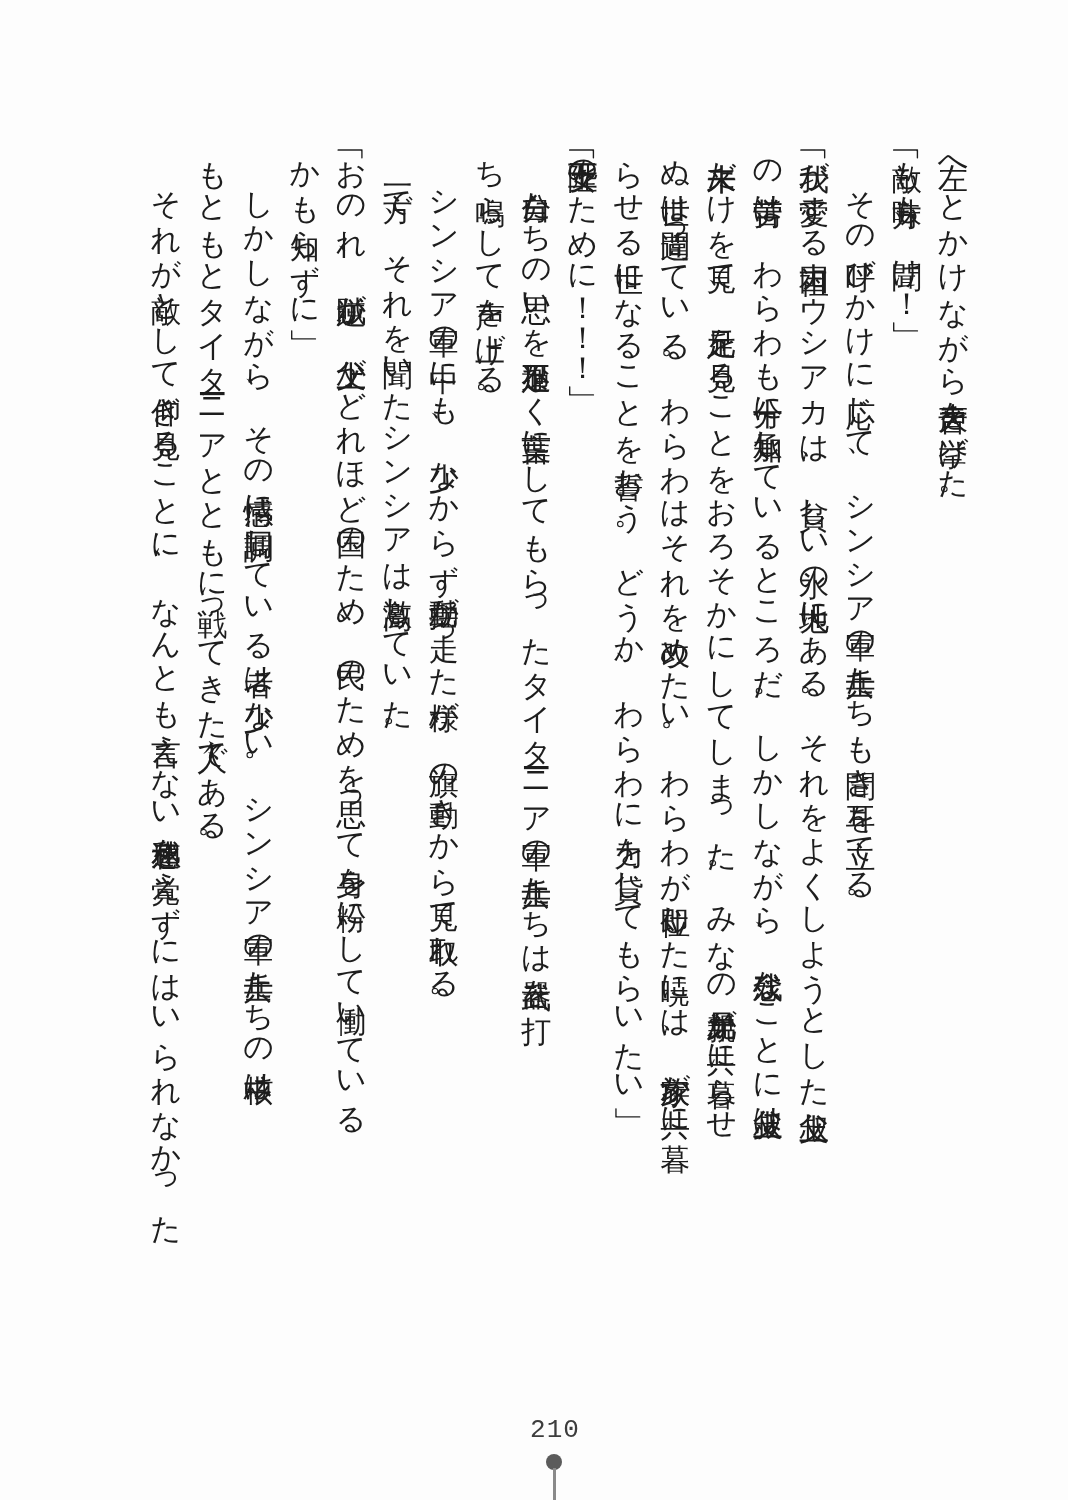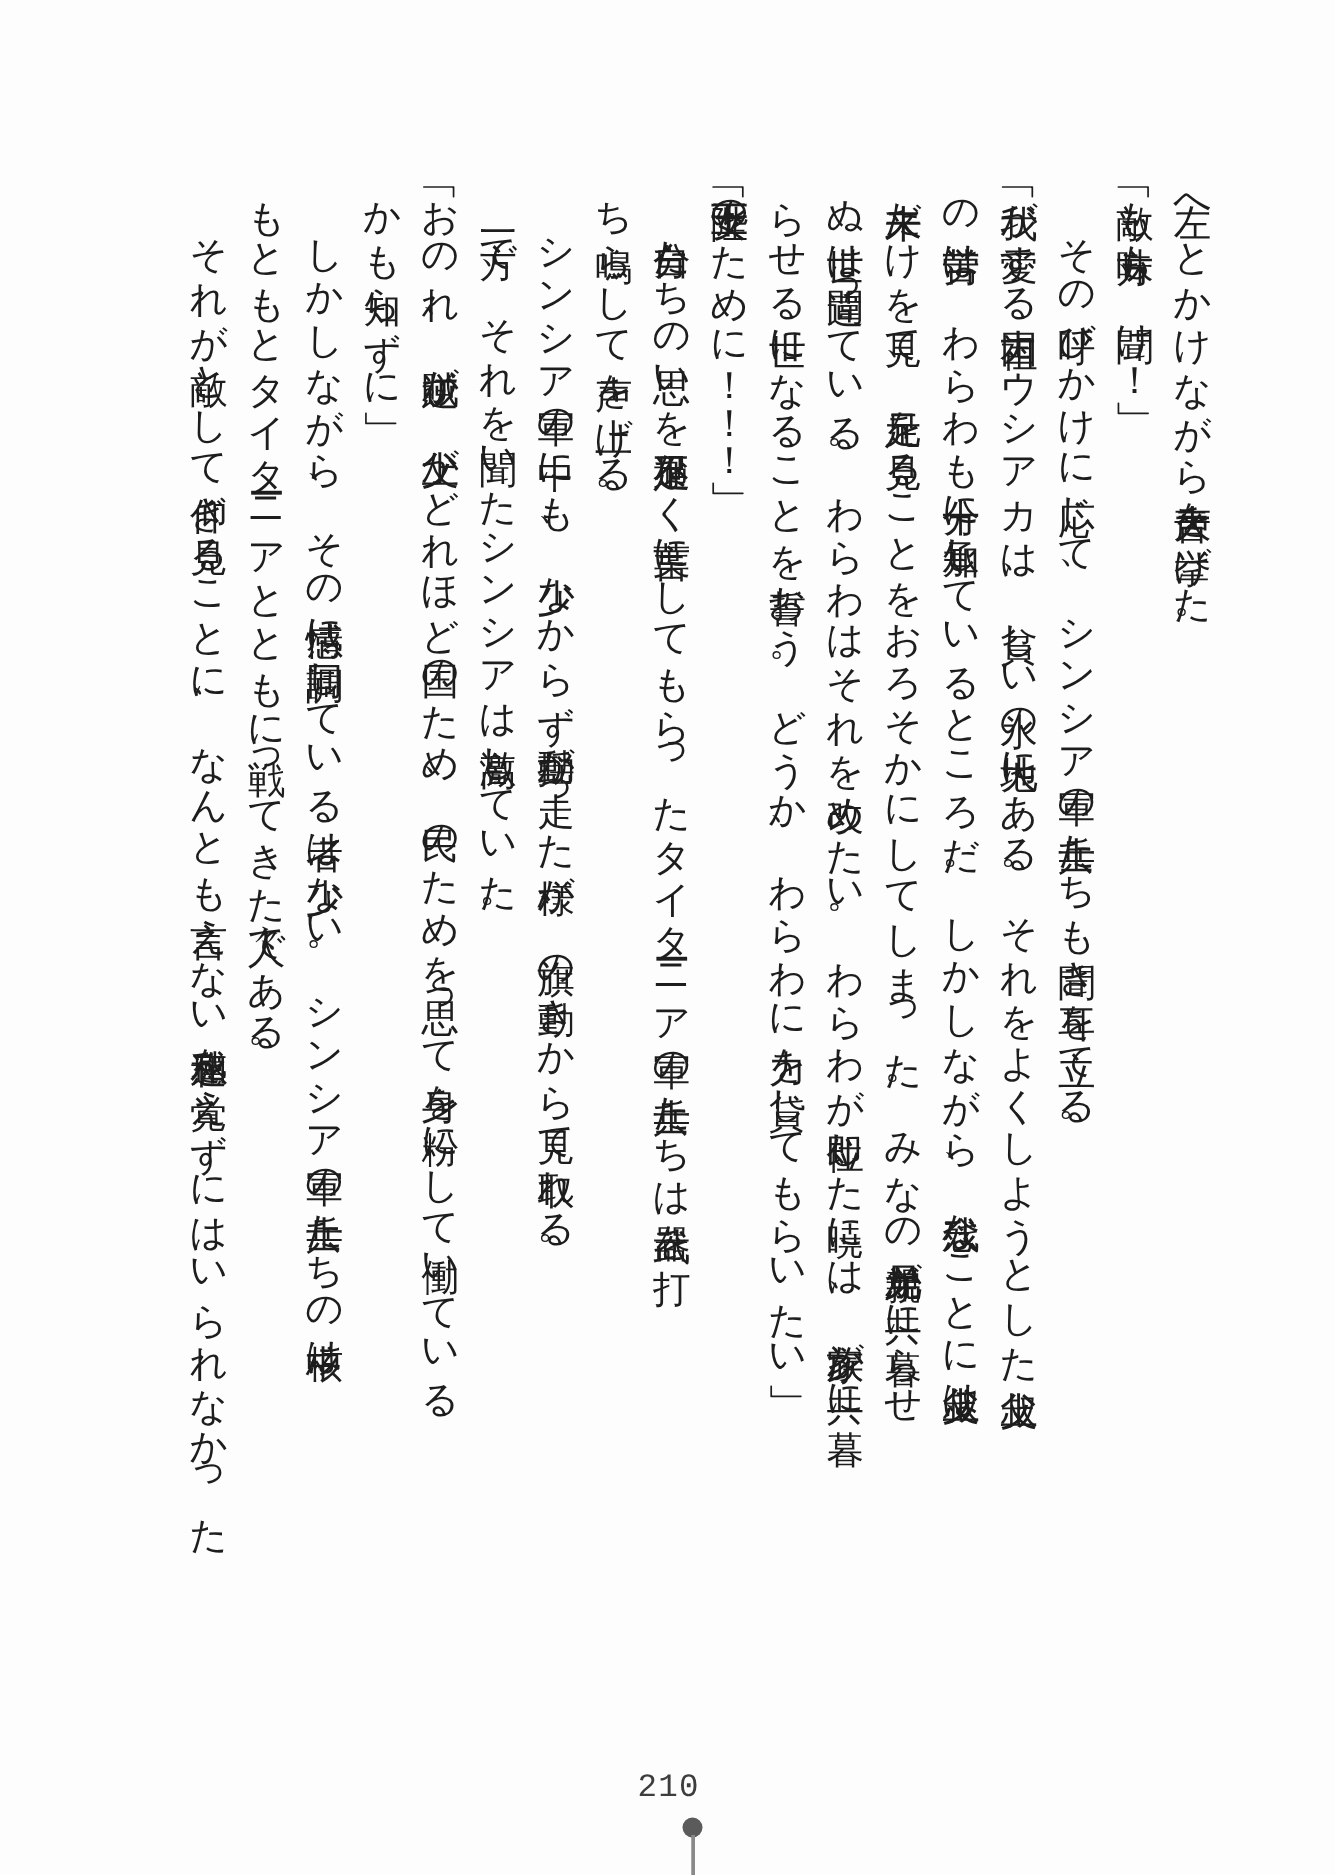--- a/index.html
+++ b/index.html
@@ -42,20 +42,21 @@
     left: 0;
     top: 1415px;
     width: 1068px;
     height: 85px;
   }
   .page-number {
     position: absolute;
     left: 510px;
     top: 2px;
     width: 90px;
+    text-align: center;
     font-family: "Liberation Mono", "DejaVu Sans Mono", monospace;
     font-size: 26px;
     line-height: 26px;
     color: #3d3d3d;
     letter-spacing: 1px;
   }
   .ornament {
     position: absolute;
     left: 0;
     top: 0;

